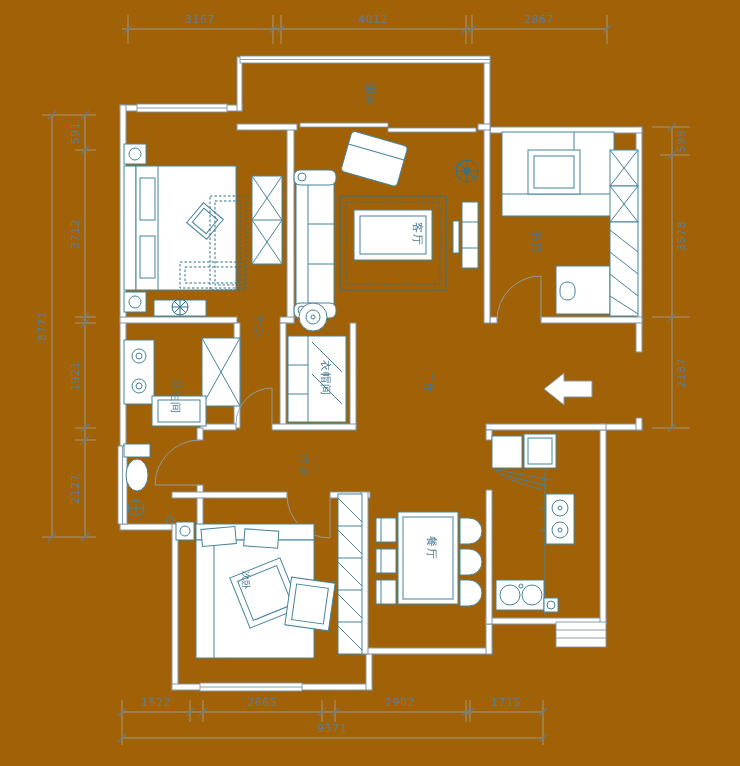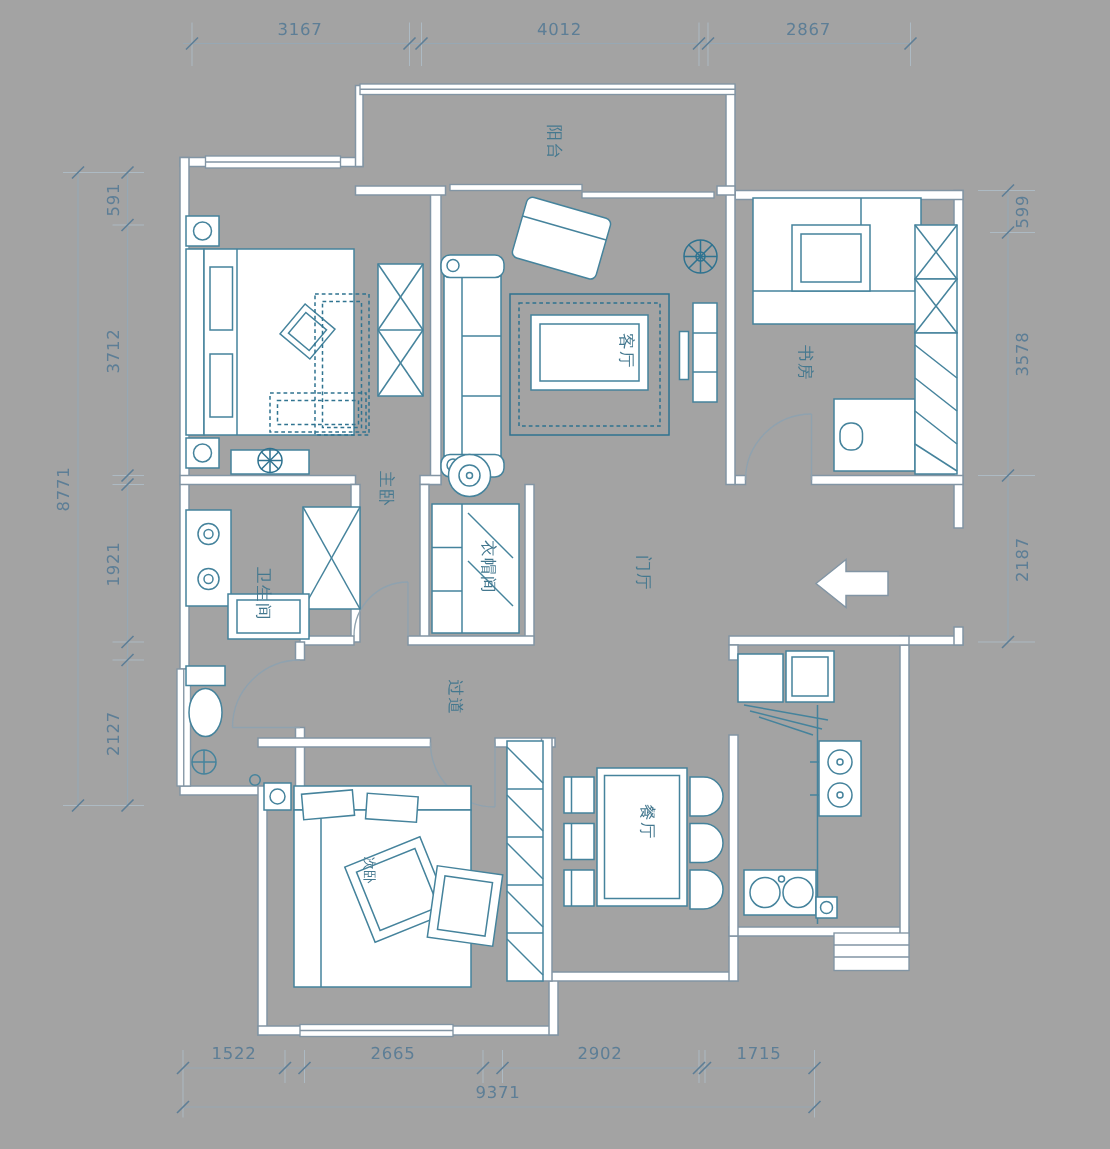--- a/index.html
+++ b/index.html
@@ -1,16 +1,16 @@
 <!DOCTYPE html>
 <html><head>
 <meta charset="utf-8">
 <style>
   html,body{margin:0;padding:0;background:#fff;}
-  .canvas{position:relative;width:740px;height:766px;background:#a3a3a3;font-family:"DejaVu Sans",sans-serif;overflow:hidden;}
+  .canvas{position:relative;width:740px;height:766px;background:#a16207;font-family:"DejaVu Sans",sans-serif;overflow:hidden;}
   svg{display:block}
   .w{fill:#ffffff;stroke:#8295a4;stroke-width:1;}
   .win{fill:#ffffff;stroke:#8295a4;stroke-width:0.9;}
   .f{fill:none;stroke:#45839c;stroke-width:1;}
   .ff{fill:#ffffff;stroke:#45839c;stroke-width:1;}
   .f2{fill:none;stroke:#2f7390;stroke-width:1;}
   .door{fill:none;stroke:#8fa2af;stroke-width:0.9;}
   .dl{stroke:#97a8b4;stroke-width:0.8;fill:none;}
   .ex{stroke:#aebcc6;stroke-width:0.6;fill:none;}
   .tk{stroke:#5d7e96;stroke-width:1.1;fill:none;}

